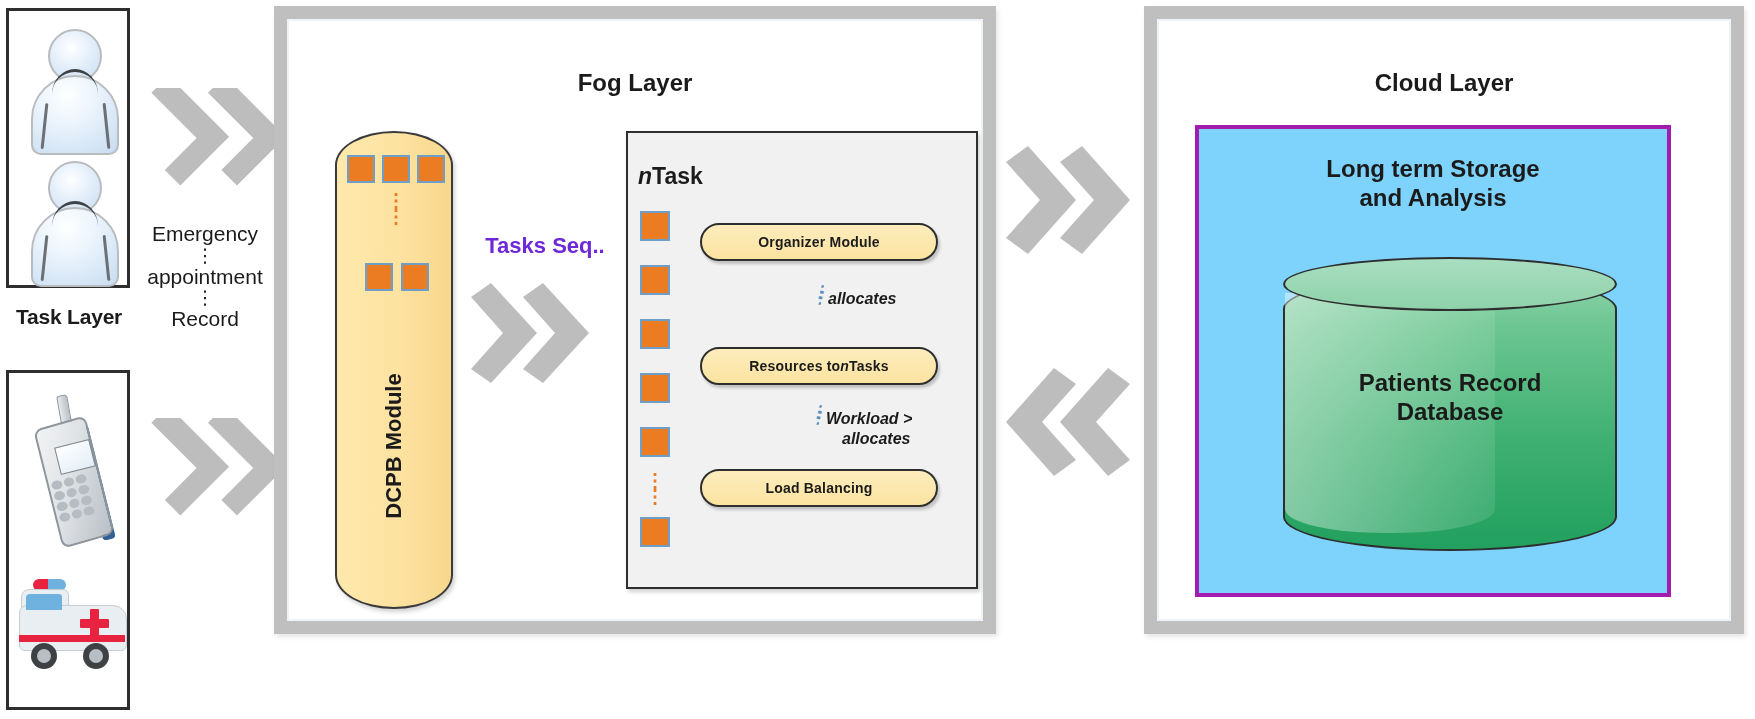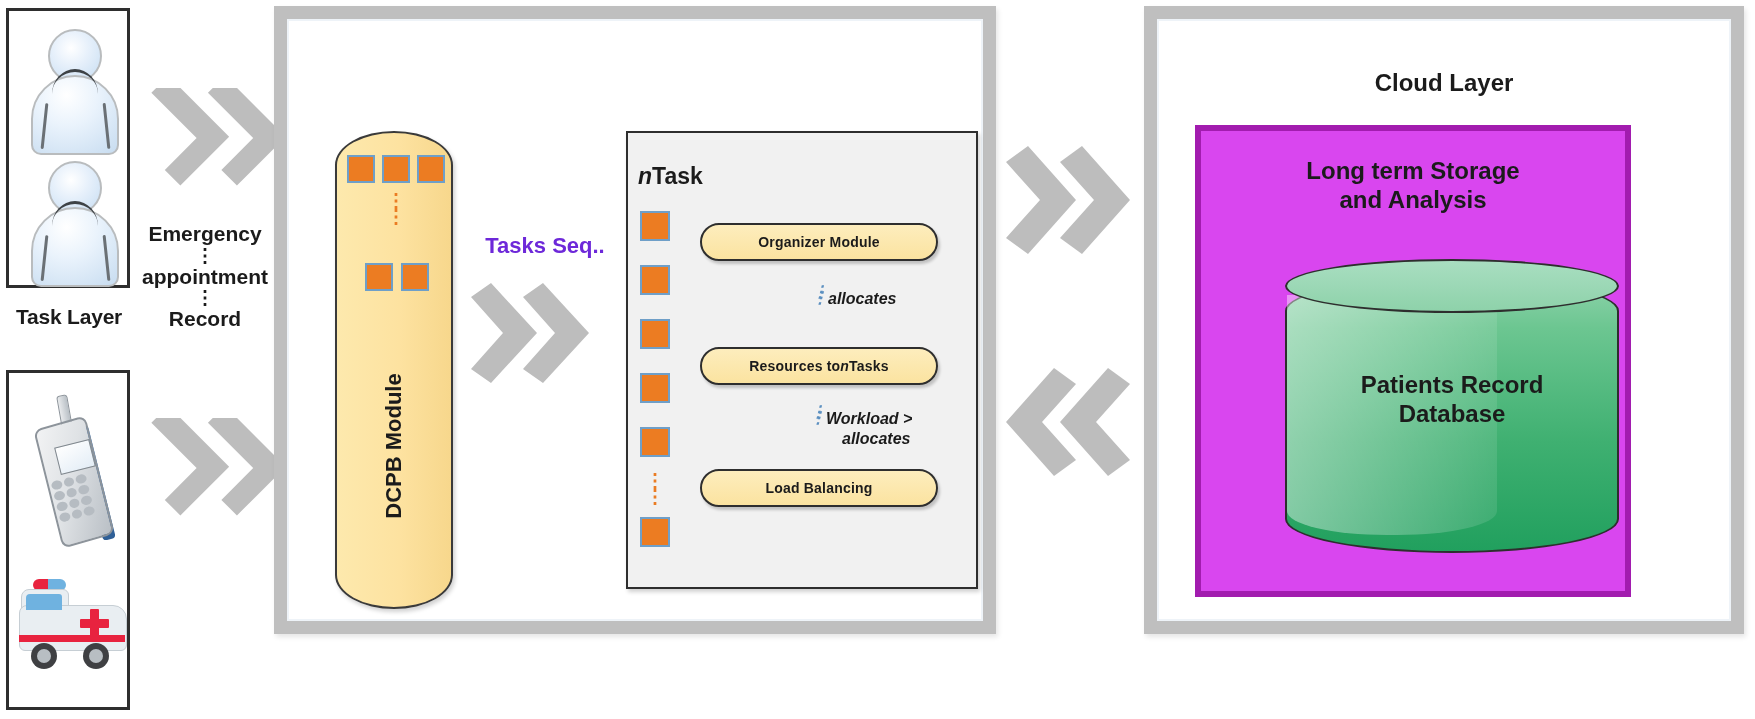--- a/index.html
+++ b/index.html
@@ -196,21 +196,21 @@
 
   
   .flow-labels {
     position: absolute;
     left: 132px;
     top: 222px;
     width: 146px;
     text-align: center;
     color: #1b1b1b;
     font-size: 21px;
-    font-weight: 700;
+    font-weight: 400;
     line-height: 1.12;
   }
   .flow-labels .dots {
     font-size: 19px;
     line-height: 0.9;
     letter-spacing: 0;
     display: block;
     margin: 1px 0;
   }
 
@@ -368,23 +368,23 @@
     inset: 0;
     border: 2px solid #eef3f8;
     box-sizing: border-box;
     background: #ffffff;
   }
   #cloud-title { left: 0; top: 48px; width: 100%; }
 
   #cloud-box {
     position: absolute;
     left: 36px; top: 104px;
-    width: 436px; height: 472px;
-    background: #d946ef;
-    border: 6px solid #a21caf;
+    width: 476px; height: 472px;
+    background: #7dd3fc;
+    border: 4px solid #a21caf;
     box-sizing: border-box;
   }
   #cloud-box-title {
     position: absolute;
     left: 0; top: 26px;
     width: 100%;
     text-align: center;
     font-size: 24px;
     font-weight: 600;
     color: #1b1b1b;
@@ -519,20 +519,21 @@
     <span>Emergency</span>
     <span class="dots">⋮</span>
     <span>appointment</span>
     <span class="dots">⋮</span>
     <span>Record</span>
   </div>
 
   <div id="fog-frame">
     <div id="fog-inner">
 
+      <div id="fog-title" class="layer-title">Fog Layer</div>
 
       <div id="dcpb">
         <span class="cap"></span>
         <span class="tile" style="left:10px; top:22px; width:28px; height:28px;"></span>
         <span class="tile" style="left:45px; top:22px; width:28px; height:28px;"></span>
         <span class="tile" style="left:80px; top:22px; width:28px; height:28px;"></span>
         <span class="vdots" style="left:48px; top:64px; width:22px;">⋮</span>
         <span class="vdots" style="left:48px; top:80px; width:22px;">⋮</span>
         <span class="tile" style="left:28px; top:130px; width:28px; height:28px;"></span>
         <span class="tile" style="left:64px; top:130px; width:28px; height:28px;"></span>

